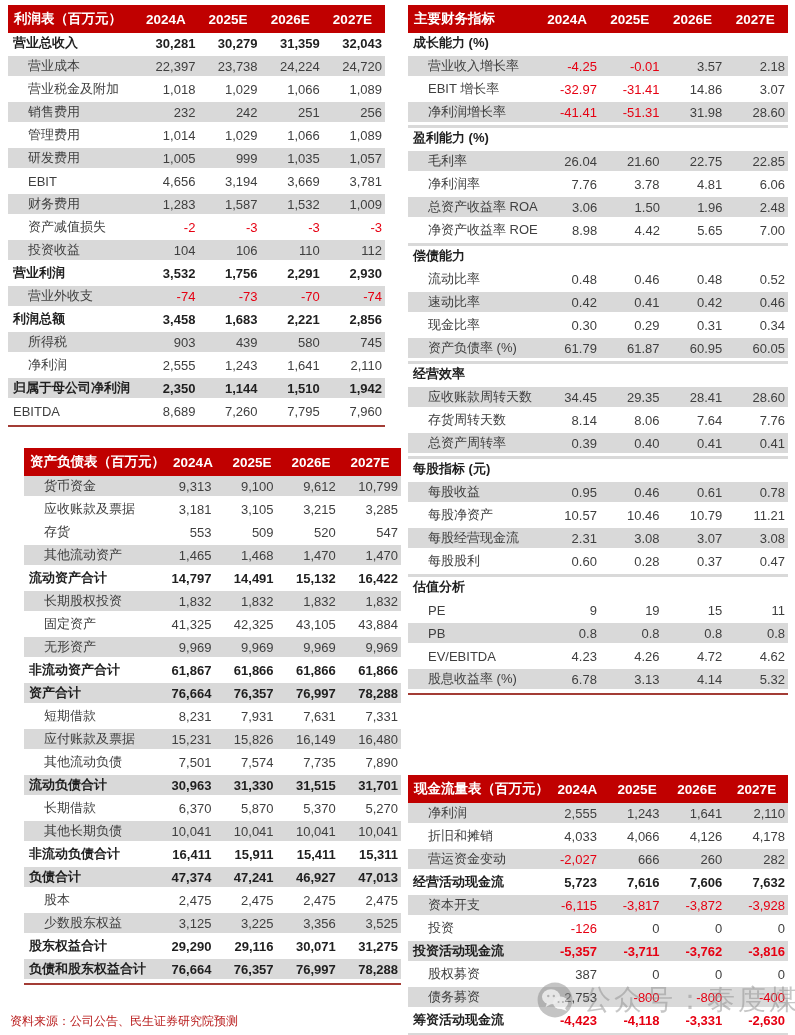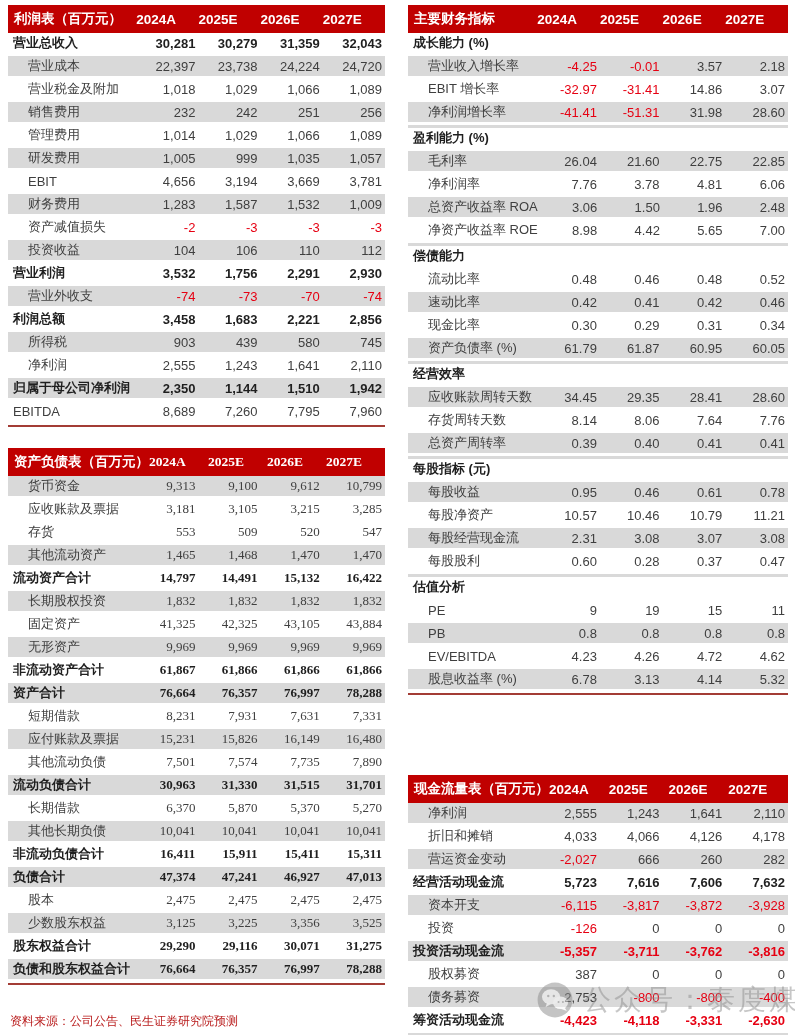--- a/index.html
+++ b/index.html
@@ -1,28 +1,28 @@
 <!DOCTYPE html>
 <html style="--header-bg: #C00000; --row-shaded: #D9D9D9; --negative: #E60012; --underline: #A33C35;"><head>
 <meta charset="utf-8">
 <style>
   html,body{margin:0;padding:0;width:795px;height:1035px;overflow:hidden;background:#ffffff;
     font-family:"Liberation Sans","DejaVu Sans",sans-serif;}
   *{box-sizing:border-box;}
   .page{position:absolute;left:0;top:0;width:795px;height:1035px;background:#fff;border-radius:22px;}
   .tbl{position:absolute;}
   #tbl-income   {left:8px;  top:5px;   width:377px;}
-  #tbl-balance  {left:8px;  top:448px; width:377px;font-family:Liberation Serif, serif;}
+  #tbl-balance  {left:24px;  top:448px; width:377px;}
   #tbl-indicators{left:408px;top:5px;  width:380px;}
   #tbl-cashflow {left:408px;top:730px; width:380px;margin-top:45px;}
   .tbl::after{content:"";display:block;height:2px;background:var(--underline,#A33C35);margin-top:1px;}
   .thead{display:flex;align-items:center;height:28px;background:var(--header-bg,#C00000);
     color:#fff;font-weight:bold;font-size:13.5px;}
   .thead .title{flex:0 0 34%;padding-left:6px;white-space:nowrap;}
-  .thead .col{flex:1 1 16.5%;text-align:left;padding-right:3px;}
+  .thead .col{flex:1 1 16.5%;text-align:center;padding-right:3px;}
   .row{display:flex;align-items:center;height:23px;border-bottom:3px solid #ffffff;
     font-size:13px;color:#3f3f3f;}
   .row.shaded{background:var(--row-shaded,#D9D9D9);}
   .row.bold{font-weight:bold;color:#1f1f1f;}
   .row.section{font-weight:bold;color:#1f1f1f;height:26px;border-top:3px solid var(--row-shaded,#D9D9D9);}
   .row.section.first{border-top:none;height:23px;}
   .row .label{flex:0 0 34%;padding-left:5px;white-space:nowrap;}
   .row.indent .label{padding-left:20px;}
   .row .val{flex:1 1 16.5%;text-align:right;padding-right:3px;white-space:nowrap;}
   .row .val.neg{color:var(--negative,#E60012);}

